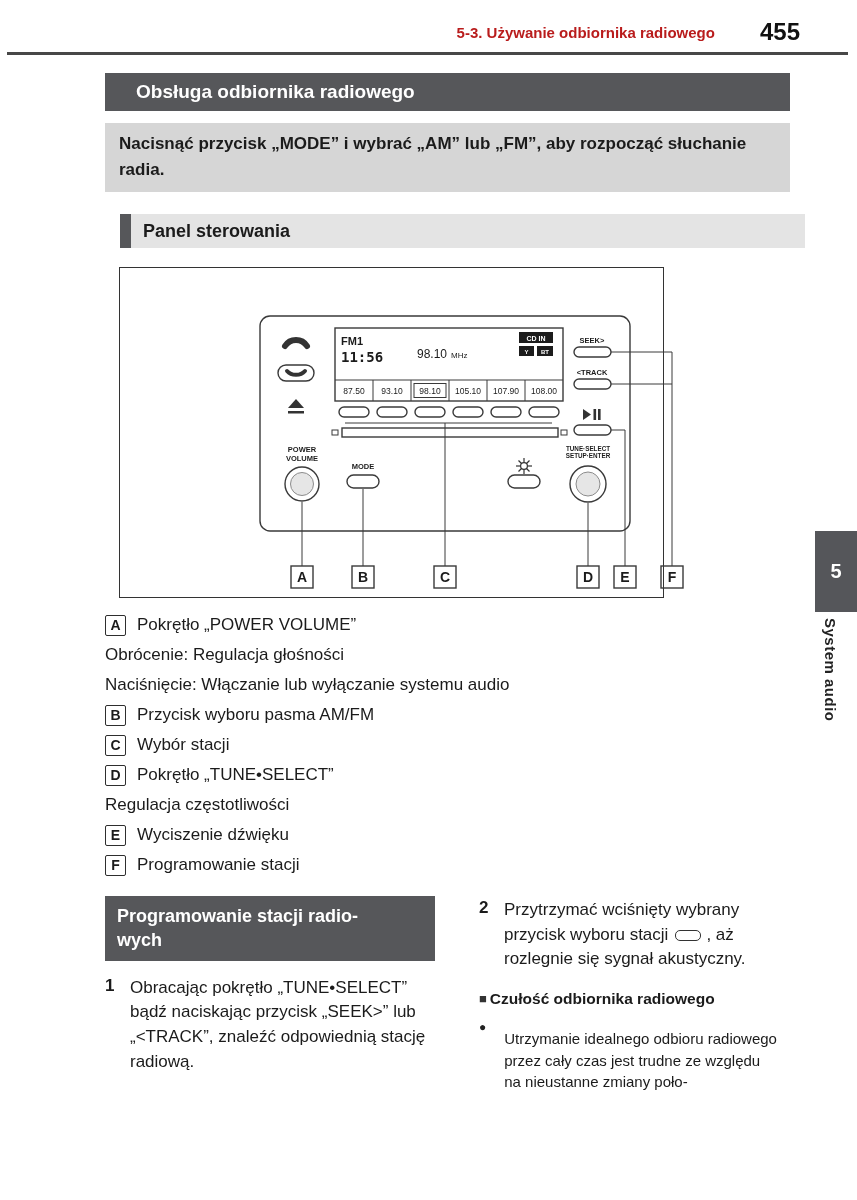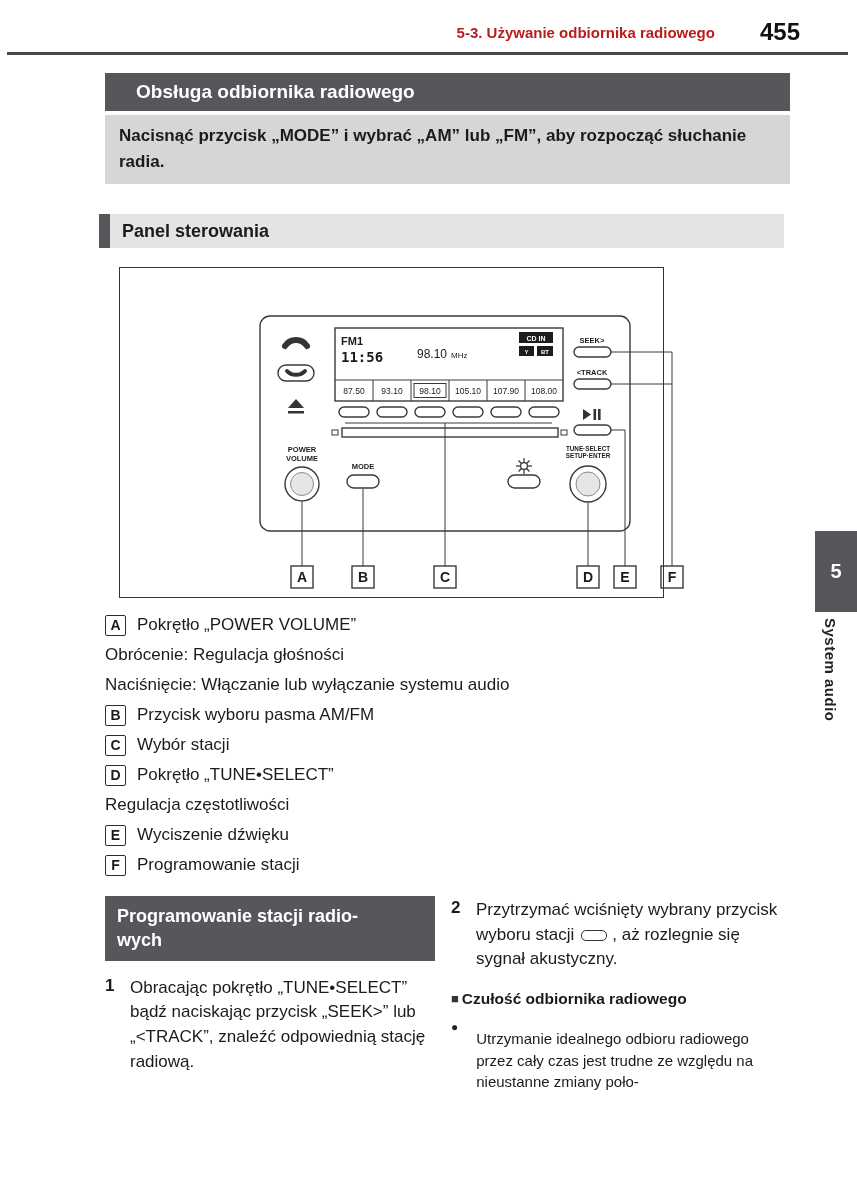--- a/index.html
+++ b/index.html
@@ -12,25 +12,25 @@
   .header-title{font-size:15px;font-weight:bold;color:#b91c1c;}
   .page-number{font-size:24px;font-weight:bold;color:#111;}
   .header-rule{position:absolute;left:7px;top:52px;width:841px;height:3px;background:#474747;}
 
   
   .title-bar{position:absolute;left:105px;top:73px;width:685px;height:38px;background:#56575a;
              color:#fff;font-size:19px;font-weight:bold;line-height:38px;padding-left:31px;
              box-sizing:border-box;}
 
   
-  .intro-box{position:absolute;left:105px;top:115px;width:685px;background:#d6d6d6;
+  .intro-box{position:absolute;left:105px;top:123px;width:685px;background:#d6d6d6;
              font-size:17px;font-weight:bold;line-height:1.55;padding:8px 14px;box-sizing:border-box;}
 
   
-  .section-bar{position:absolute;left:99px;top:214px;width:685px;height:34px;background:#e4e4e4;
+  .section-bar{position:absolute;left:120px;top:214px;width:685px;height:34px;background:#e4e4e4;
                display:flex;align-items:center;}
   .section-accent{width:11px;height:34px;background:#56575a;flex:0 0 auto;}
   .section-title{font-size:18px;font-weight:bold;padding-left:12px;}
 
   
   .diagram{position:absolute;left:119px;top:267px;width:545px;height:331px;border:1.5px solid #333;
            background:#fff;box-sizing:border-box;}
   svg{display:block;}
   svg .ln{fill:none;stroke:#3a3a3a;stroke-width:1.4;}
   svg .thin{fill:none;stroke:#3a3a3a;stroke-width:1;}
@@ -47,21 +47,21 @@
   .t-callout{font-size:14px;font-weight:bold;}
 
   
   .legend{position:absolute;left:105px;top:610px;width:690px;}
   .legend-row{display:flex;align-items:center;height:30px;font-size:17px;}
   .letter-box{width:21px;height:21px;border:1.5px solid #2e2e2e;border-radius:2px;
               display:inline-flex;align-items:center;justify-content:center;
               font-size:14px;font-weight:bold;margin-right:11px;flex:0 0 auto;box-sizing:border-box;}
 
   
-  .columns{position:absolute;left:105px;top:896px;width:688px;display:flex;gap:16px;}
+  .columns{position:absolute;left:105px;top:896px;width:688px;display:flex;gap:44px;}
   .col-left{width:330px;flex:0 0 auto;}
   .col-right{flex:1;}
   .prog-title{background:#56575a;color:#fff;font-size:18px;font-weight:bold;
               line-height:1.35;padding:8px 12px;}
   .step{display:flex;margin-top:15px;}
   .step-num{font-size:17px;font-weight:bold;width:25px;flex:0 0 auto;}
   .step-text{font-size:17px;line-height:1.45;margin:0;flex:1;}
   .preset-key-icon{display:inline-block;width:26px;height:11px;border:1.6px solid #333;
                    border-radius:5px;vertical-align:middle;margin:0 5px 0 7px;box-sizing:border-box;}
   .note-title{margin-top:18px;display:flex;align-items:center;font-size:15.5px;font-weight:bold;}

